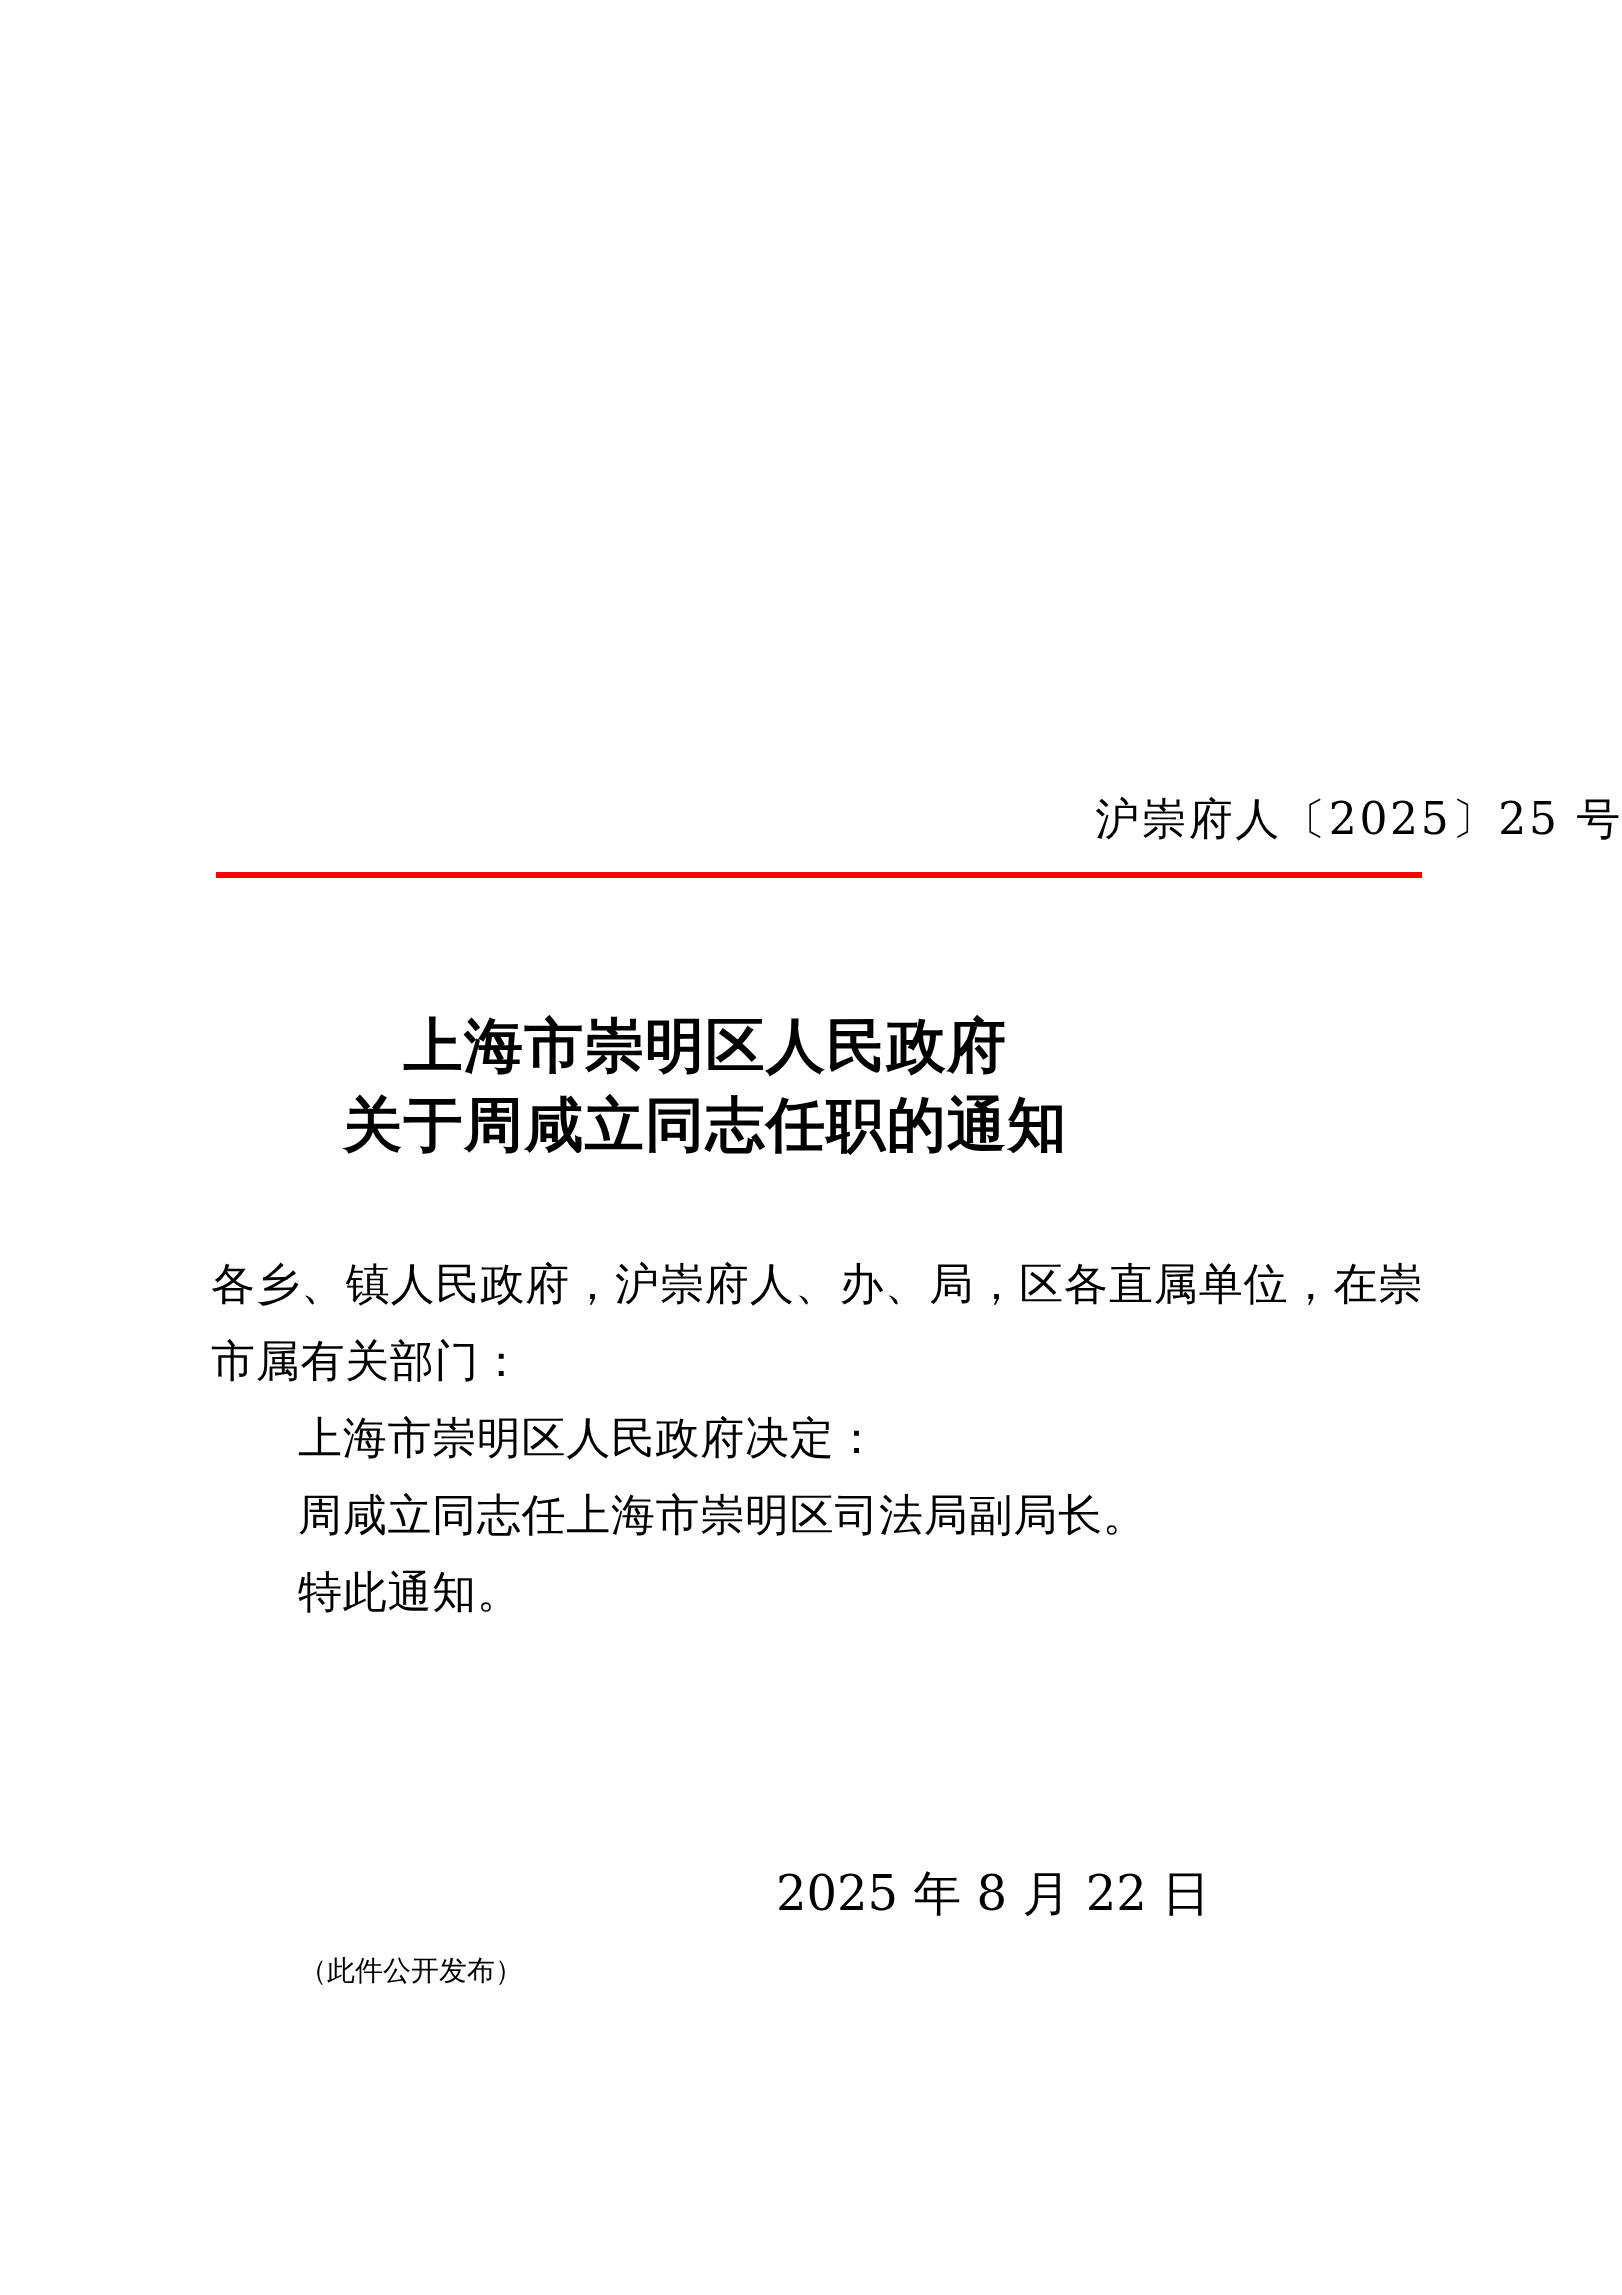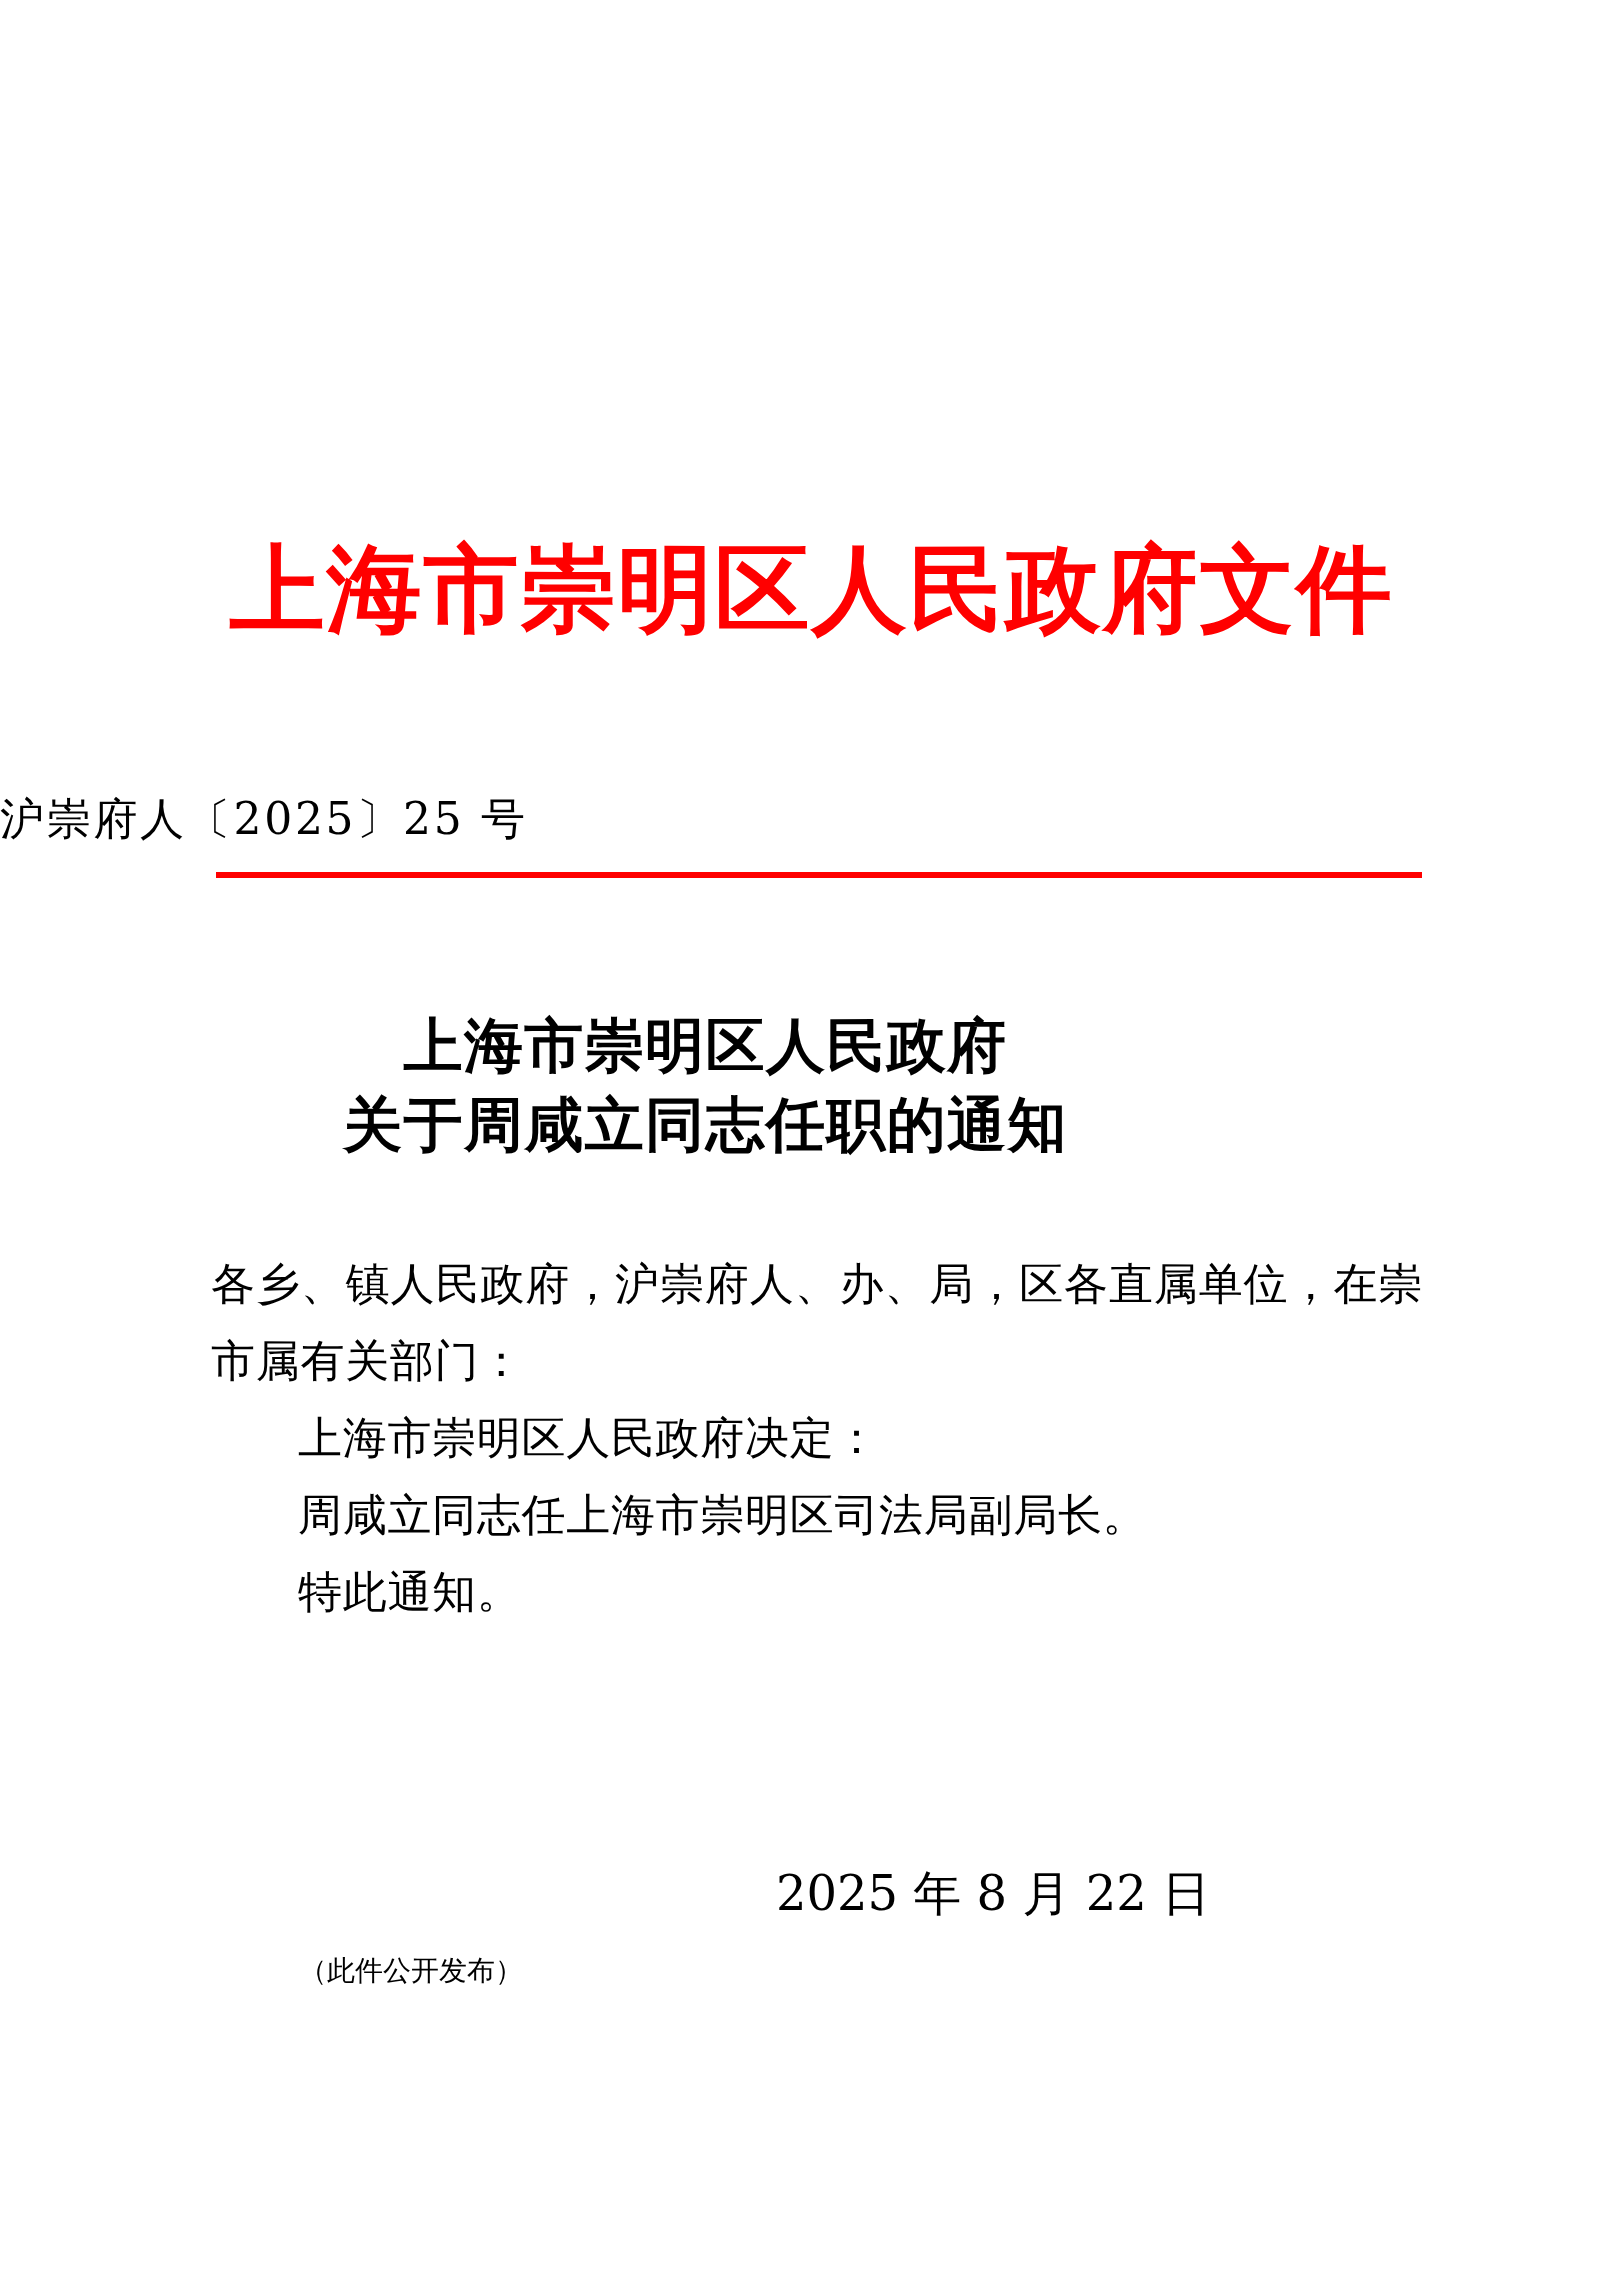--- a/index.html
+++ b/index.html
@@ -28,21 +28,21 @@
     font-weight: 700;
     letter-spacing: 2px;
     white-space: nowrap;
   }
   
   .doc-number {
     position: absolute;
     top: 788px;
     left: 0;
     width: 1623px;
-    text-align: left;
+    text-align: right;
     font-size: 44px;
     line-height: 61px;
     letter-spacing: 2.7px;
     white-space: nowrap;
   }
   
   .red-rule {
     position: absolute;
     top: 872px;
     left: 216px;
@@ -99,21 +99,20 @@
     font-size: 28px;
     line-height: 77px;
     white-space: nowrap;
   }
 </style>
 </head>
 <body>
 
 <div class="page">
 
-  <div class="red-header" style="color: rgb(255, 0, 0);">上海市崇明区人民政府文件</div>
 
   <div class="doc-number">沪崇府人〔2025〕25 号</div>
 
   <div class="red-rule" style="background: rgb(255, 0, 0);"></div>
 
   <div class="doc-title">
     <div>上海市崇明区人民政府</div>
     <div>关于周咸立同志任职的通知</div>
   </div>
 

